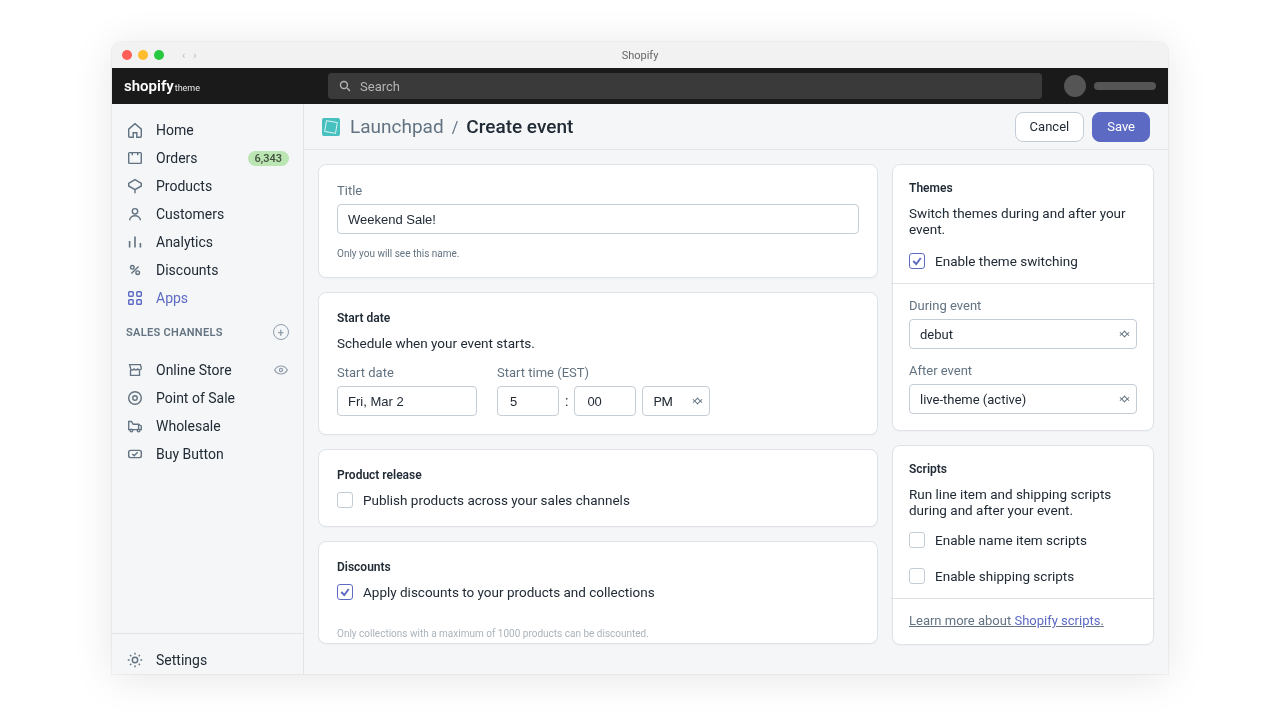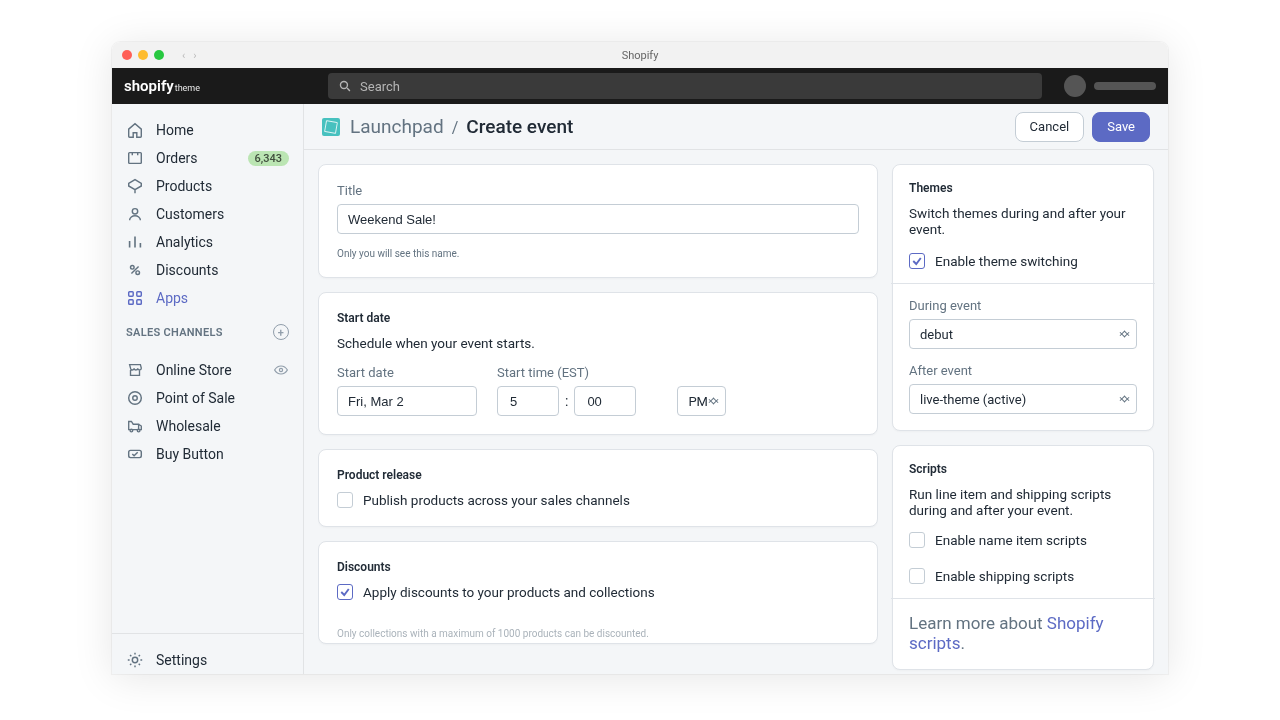--- a/index.html
+++ b/index.html
@@ -268,21 +268,21 @@
               <div class="c-date">
                 <label class="label">Start date</label>
                 <input class="input" value="Fri, Mar 2" style="">
               </div>
               <div class="c-time">
                 <label class="label">Start time (EST)</label>
                 <div class="time-inputs">
                   <input class="input" value="5" style="">
                   <span>:</span>
                   <input class="input" value="00" style="">
-                  <div class="select double" style="width:49px;margin-left:35px;">
+                  <div class="select double" style="width:68px;">
                       <span>PM</span>
                     </div>
                 </div>
               </div>
             </div>
           </div>
 
           <div class="card">
             <h3>Product release</h3>
             <div class="check-row">
@@ -336,21 +336,21 @@
             <div class="desc">Run line item and shipping scripts during and after your event.</div>
             <div class="check-row" style="margin-bottom:20px;">
               <div class="checkbox"></div>
               <span>Enable name item scripts</span>
             </div>
             <div class="check-row">
               <div class="checkbox"></div>
               <span>Enable shipping scripts</span>
             </div>
             <div class="divider"></div>
-            <div style="font-size:17px; color:#637381;">
+            <div style="font-size:13px; color:#637381;text-decoration:underline;">
               <span>Learn more about </span><a class="link">Shopify scripts</a><span>.</span>
             </div>
           </div>
 
         </div>
 
       </div>
     </main>
 
   </div>

